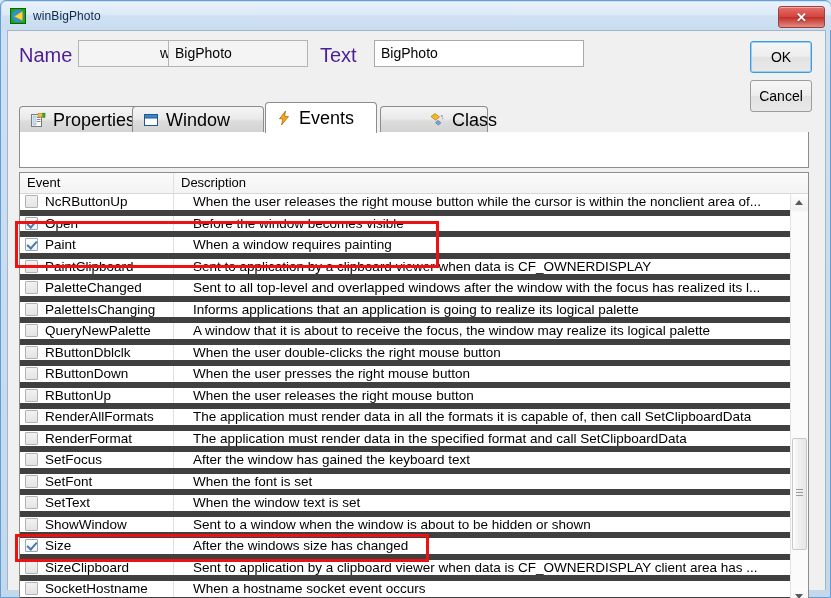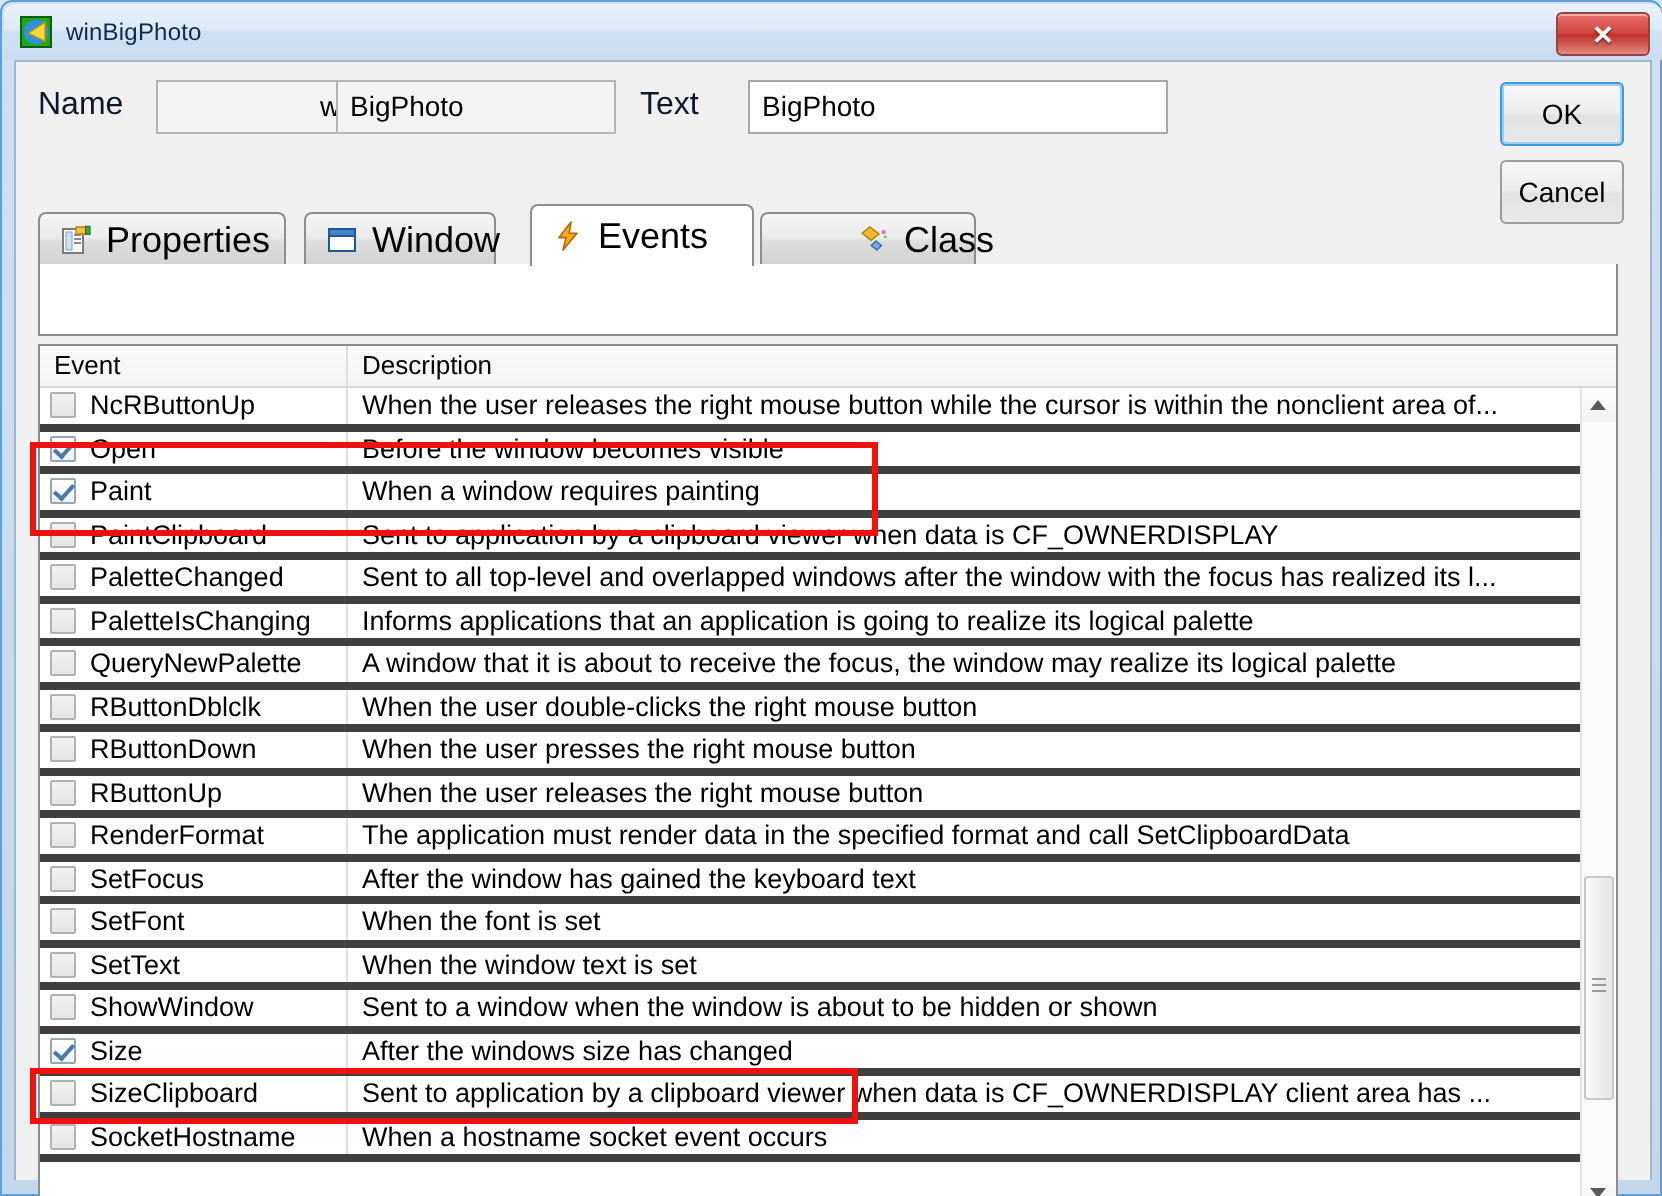--- a/index.html
+++ b/index.html
@@ -78,22 +78,22 @@
   }
 
   
   #form-row {
     position: absolute;
     left: 0; top: 0;
     width: 100%; height: 56px;
   }
   .form-label {
     position: absolute;
-    font-size: 16px;
-    color: #0f172a;
+    font-size: 20px;
+    color: #4c1d95;
     top: 13px;
   }
   .tbox {
     position: absolute;
     box-sizing: border-box;
     top: 9px;
     height: 27px;
     border: 1px solid #b4b4b4;
     background: #f4f4f4;
     font-size: 14px;
@@ -159,21 +159,21 @@
     border-color: #8d8d8d;
     z-index: 5;
   }
   .tab .tab-ico {
     width: 16px; height: 16px;
     margin-right: 7px;
     flex: 0 0 auto;
     position: relative;
   }
   #tab-properties { left: 0;   width: 124px; }
-  #tab-window     { left: 133px; width: 96px; }
+  #tab-window     { left: 113px; width: 132px; }
   #tab-events     { left: 246px; width: 112px; text-align: center; }
   #tab-class      { left: 361px; width: 108px; padding-left: 48px; }
 
   
   #tabpage {
     position: absolute;
     left: 11px; top: 101px;
     width: 790px; height: 36px;
     box-sizing: border-box;
     border: 1px solid #8d8d8d;
@@ -214,25 +214,26 @@
     position: absolute;
     left: 0; top: 21px;
     width: 771px;
     height: 411px;
     overflow: hidden;
   }
   .lv-row {
     display: flex;
     height: 21.5px;
     box-sizing: border-box;
-    border-bottom: 4px solid #404040;
+    border-bottom: 6px solid #404040;
     font-size: 13.5px;
     color: #000;
     align-items: center;
     background: #fff;
+    gap: 12px;
   }
   .cell-event {
     width: 154px;
     box-sizing: border-box;
     display: flex;
     align-items: center;
     padding-left: 5px;
     border-right: 1px solid #e0e0e0;
     height: 100%;
     white-space: nowrap;
@@ -486,20 +487,27 @@
               <span>RButtonDown</span>
             </div>
             <div class="cell-desc">When the user presses the right mouse button</div>
           </div>
           <div class="lv-row">
             <div class="cell-event">
               <span class="cb"></span>
               <span>RButtonUp</span>
             </div>
             <div class="cell-desc">When the user releases the right mouse button</div>
+          </div>
+          <div class="lv-row">
+            <div class="cell-event">
+              <span class="cb"></span>
+              <span>RenderAllFormats</span>
+            </div>
+            <div class="cell-desc">The application must render data in all the formats it is capable of, then call SetClipboardData</div>
           </div>
           <div class="lv-row">
             <div class="cell-event">
               <span class="cb"></span>
               <span>RenderFormat</span>
             </div>
             <div class="cell-desc">The application must render data in the specified format and call SetClipboardData</div>
           </div>
           <div class="lv-row">
             <div class="cell-event">

